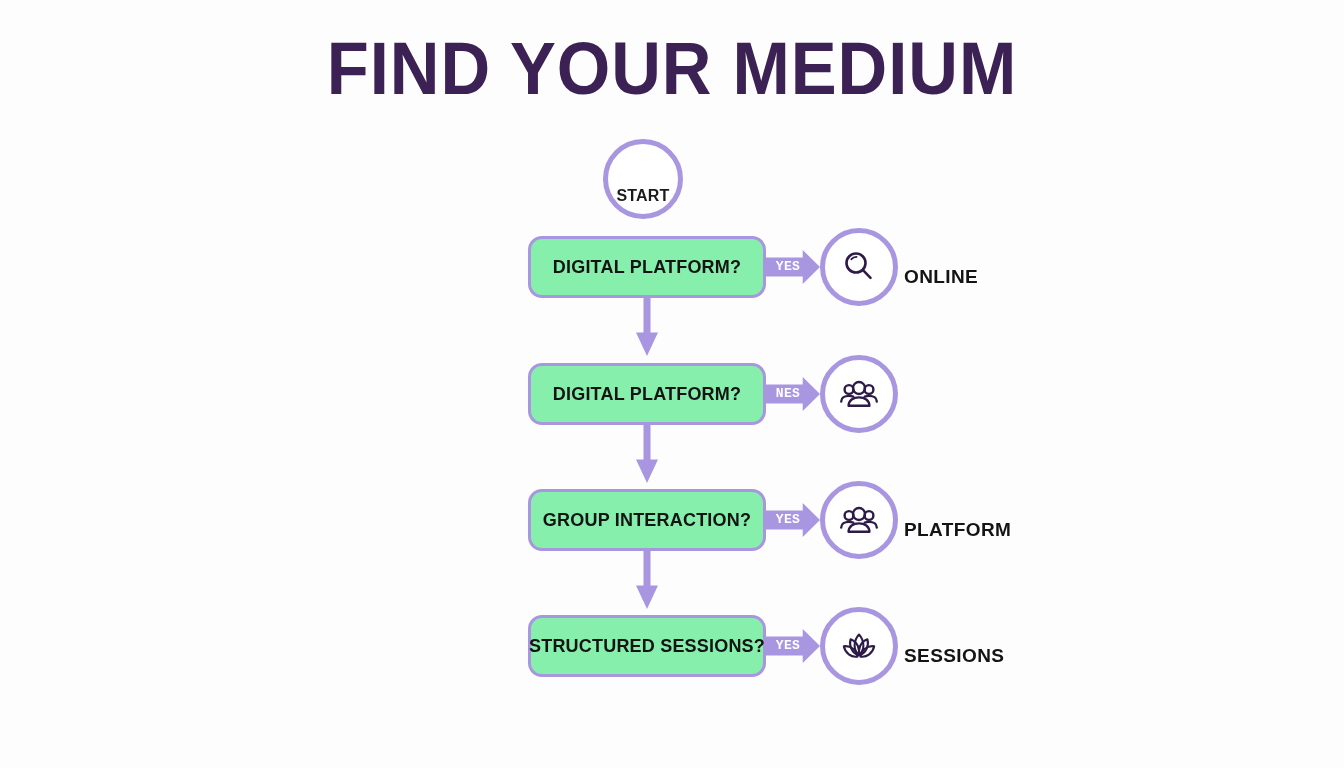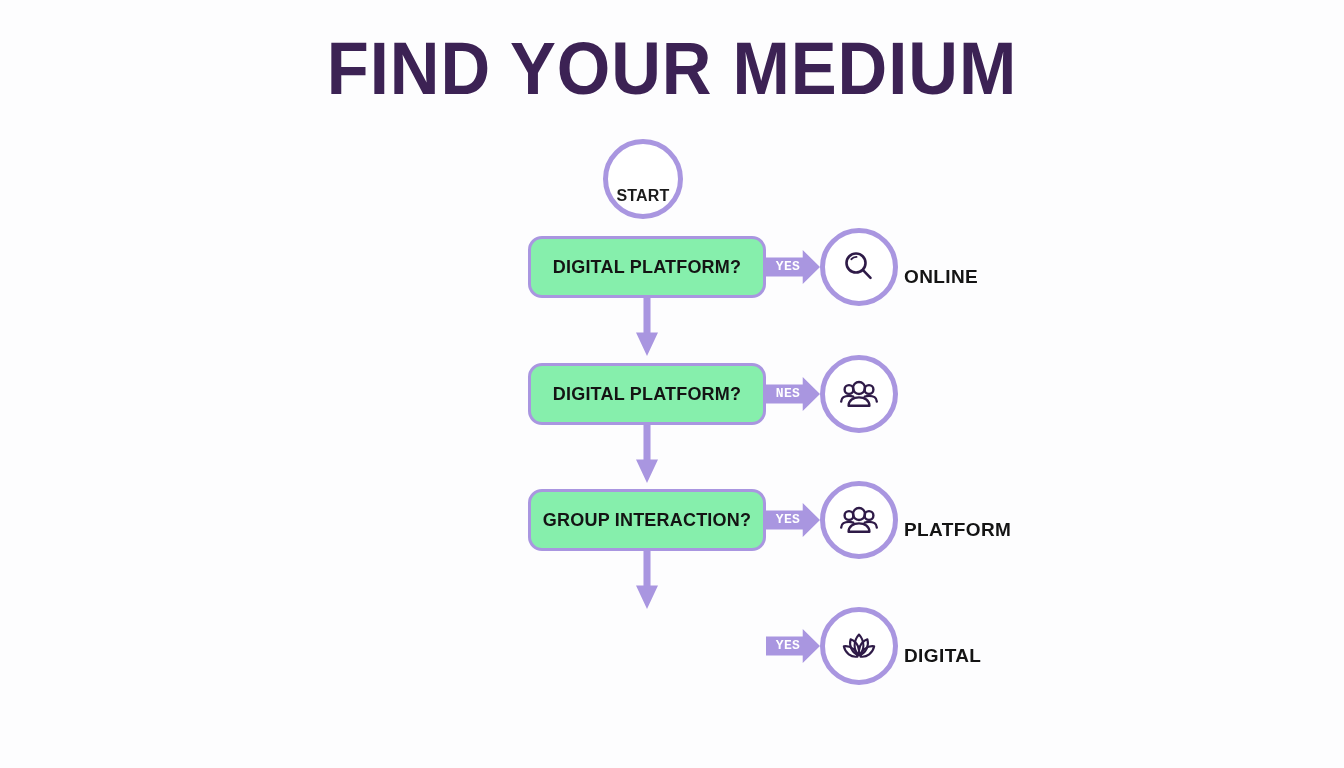--- a/index.html
+++ b/index.html
@@ -236,31 +236,34 @@
           <path d="M38.8 28.5c0-3.6-3.5-5.6-7.8-5.6-1.6 0-3 .3-4.2.8"></path>
           <circle cx="21" cy="15" r="6"></circle>
           <path d="M10.6 32.8c0-5.4 4.7-8.4 10.4-8.4s10.4 3 10.4 8.4z"></path>
         </svg>
       </span>
     </div>
     <div class="outcome-label">PLATFORM</div>
   </div>
 
   <div class="row" style="top:615px;">
+    <div class="decision-box">
+      <span class="box-label">STRUCTURED SESSIONS?</span>
+    </div>
     <div class="yes-arrow">
       <div class="arrow-shape"></div>
       <span class="arrow-label">YES</span>
     </div>
     <div class="icon-circle">
       <span>
         <svg width="42" height="42" viewBox="0 0 42 42" fill="none" stroke="#2E1A47" stroke-width="2.1" stroke-linecap="round" stroke-linejoin="round">
           <path d="M21 9.5c3.1 3.4 4.4 7.3 4.4 11.1 0 3.9-1.6 7.2-4.4 9.6-2.8-2.4-4.4-5.7-4.4-9.6 0-3.8 1.3-7.7 4.4-11.1z"></path>
           <path d="M12.6 14.2c3.6 1.3 6 3.9 7.3 6.8 1.4 3.1 1.4 6.3.3 9.2-3-1-5.4-3.3-6.8-6.3-1.4-3-1.7-6.5-.8-9.7z"></path>
           <path d="M29.4 14.2c-3.6 1.3-6 3.9-7.3 6.8-1.4 3.1-1.4 6.3-.3 9.2 3-1 5.4-3.3 6.8-6.3 1.4-3 1.7-6.5.8-9.7z"></path>
           <path d="M5.8 21.3c3.7-.5 6.9.6 9.3 2.5 2.4 2 3.9 4.8 4.4 7.8-3.1.5-6.2-.3-8.7-2.2-2.5-1.9-4.3-4.8-5-8.1z"></path>
           <path d="M36.2 21.3c-3.7-.5-6.9.6-9.3 2.5-2.4 2-3.9 4.8-4.4 7.8 3.1.5 6.2-.3 8.7-2.2 2.5-1.9 4.3-4.8 5-8.1z"></path>
         </svg>
       </span>
     </div>
-    <div class="outcome-label">DIGITAL</div>
+    <div class="outcome-label">SESSIONS</div>
   </div>
 
 </div>
 
 </body></html>

